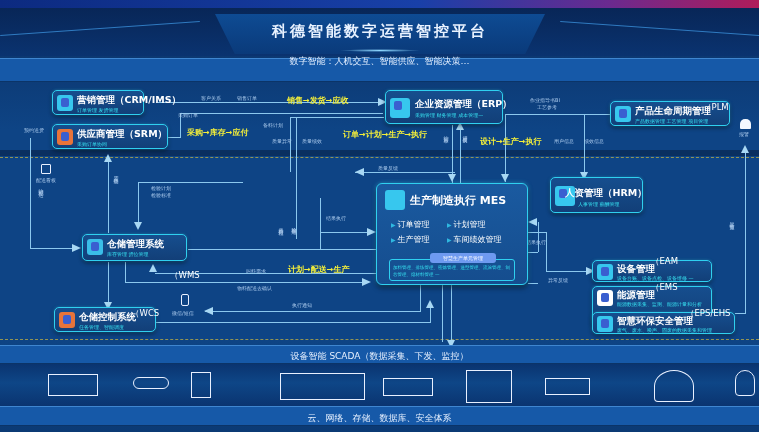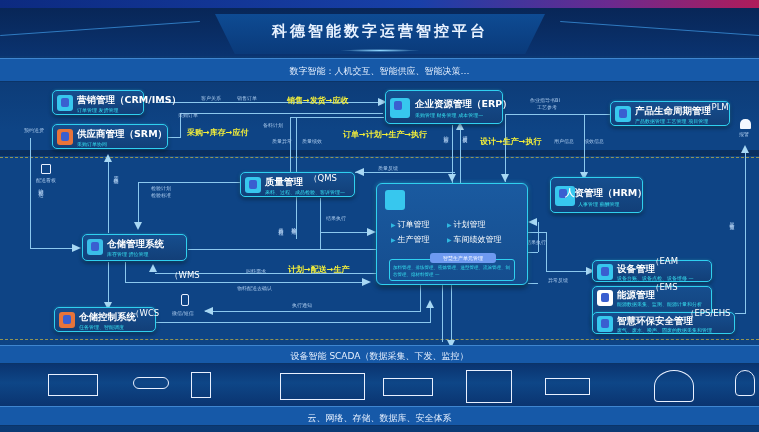--- a/index.html
+++ b/index.html
@@ -49,21 +49,21 @@
 
   <div class="topbar"></div>
   <div class="titlebar"></div>
   <div class="deco-line" style="left:0;top:28px;width:200px;transform:rotate(-4deg);"></div>
   <div class="deco-line" style="left:560px;top:28px;width:200px;transform:rotate(4deg);"></div>
   <div class="title-plate"></div>
   <div class="title-text">科德智能数字运营智控平台</div>
   <div class="title-glow"></div>
 
   <div class="band" style="top:58px;height:24px;"></div>
-  <div class="band-text" style="top:65px;">数字智能：人机交互、智能供应、智能决策…</div>
+  <div class="band-text" style="top:55px;">数字智能：人机交互、智能供应、智能决策…</div>
 
   <div class="darkstrip" style="top:150px;"></div>
   <div class="dotted" style="top:157px;"></div>
   <div class="dotted" style="top:339px;"></div>
 
   <div class="ln" style="left:158px;top:102px;width:225px;height:1px;"></div>
   <div class="arr-r" style="left:378px;top:98px;"></div>
   <div class="ln" style="left:180px;top:113px;width:203px;height:1px;"></div>
   <div class="ln" style="left:180px;top:113px;width:1px;height:25px;"></div>
   <div class="ln" style="left:160px;top:137px;width:21px;height:1px;"></div>
@@ -180,26 +180,20 @@
     <div class="ic" style="top:7px;width:20px;height:20px;"></div>
     <div class="t" style="left:29px;top:7px;">企业资源管理（ERP）</div>
     <div class="s" style="left:29px;top:21px;">采购管理  财务管理  成本管理—</div>
   </div>
   <div class="mod" style="left:610px;top:101px;width:120px;height:25px;">
     <div class="ic"></div>
     <div class="t">产品生命周期管理</div>
     <div class="x" style="left:92px;top:0px;">（PLM</div>
     <div class="s">产品数据管理   工艺管理   项目管理</div>
   </div>
-  <div class="mod" style="left:240px;top:172px;width:115px;height:25px;">
-    <div class="ic"></div>
-    <div class="t">质量管理</div>
-    <div class="x" style="left:68px;top:0px;">（QMS</div>
-    <div class="s">来料、过程、成品检验、客诉管理—</div>
-  </div>
   <div class="mod" style="left:550px;top:177px;width:93px;height:36px;">
     <div class="ic" style="top:8px;width:20px;height:20px;"></div>
     <div class="t" style="left:14px;top:9px;">人资管理（HRM）</div>
     <div class="s" style="left:27px;top:23px;">人事管理    薪酬管理</div>
   </div>
   <div class="mod" style="left:82px;top:234px;width:105px;height:27px;">
     <div class="ic" style="background:#3abee8;"></div>
     <div class="t">仓储管理系统</div>
     <div class="x" style="left:87px;top:-5px;margin-top:40px;">（WMS</div>
     <div class="s">库存管理  货位管理</div>
@@ -224,20 +218,21 @@
   </div>
   <div class="mod" style="left:592px;top:312px;width:143px;height:22px;">
     <div class="ic" style="top:3px;"></div>
     <div class="t" style="top:2px;">智慧环保安全管理</div>
     <div class="x" style="left:93px;top:-5px;">（EPS/EHS</div>
     <div class="s" style="top:14px;">废气、废水、噪声、固废的数据采集和管理</div>
   </div>
 
   <div class="mes">
     <div class="ic"></div>
+    <div class="t">生产制造执行 MES</div>
     <div class="it" style="left:14px;top:35px;">订单管理</div>
     <div class="it" style="left:70px;top:35px;">计划管理</div>
     <div class="it" style="left:14px;top:50px;">生产管理</div>
     <div class="it" style="left:70px;top:50px;">车间绩效管理</div>
     <div class="sub">
       <div class="subtag">智慧生产单元管理</div>
       <div class="subtxt">加料管理、排练管理、密炼管理、造型管理、流涂管理、制芯管理、熔材料管理  —</div>
     </div>
   </div>
 

